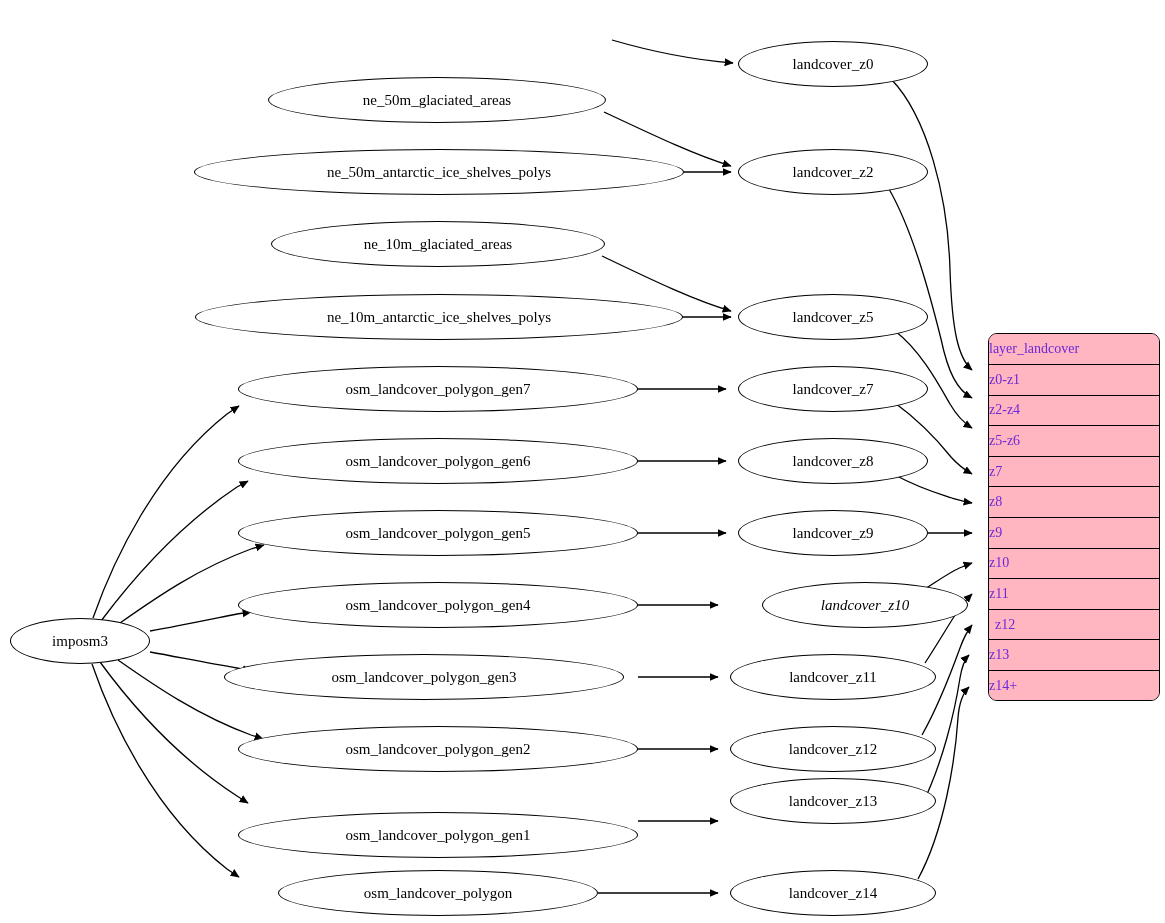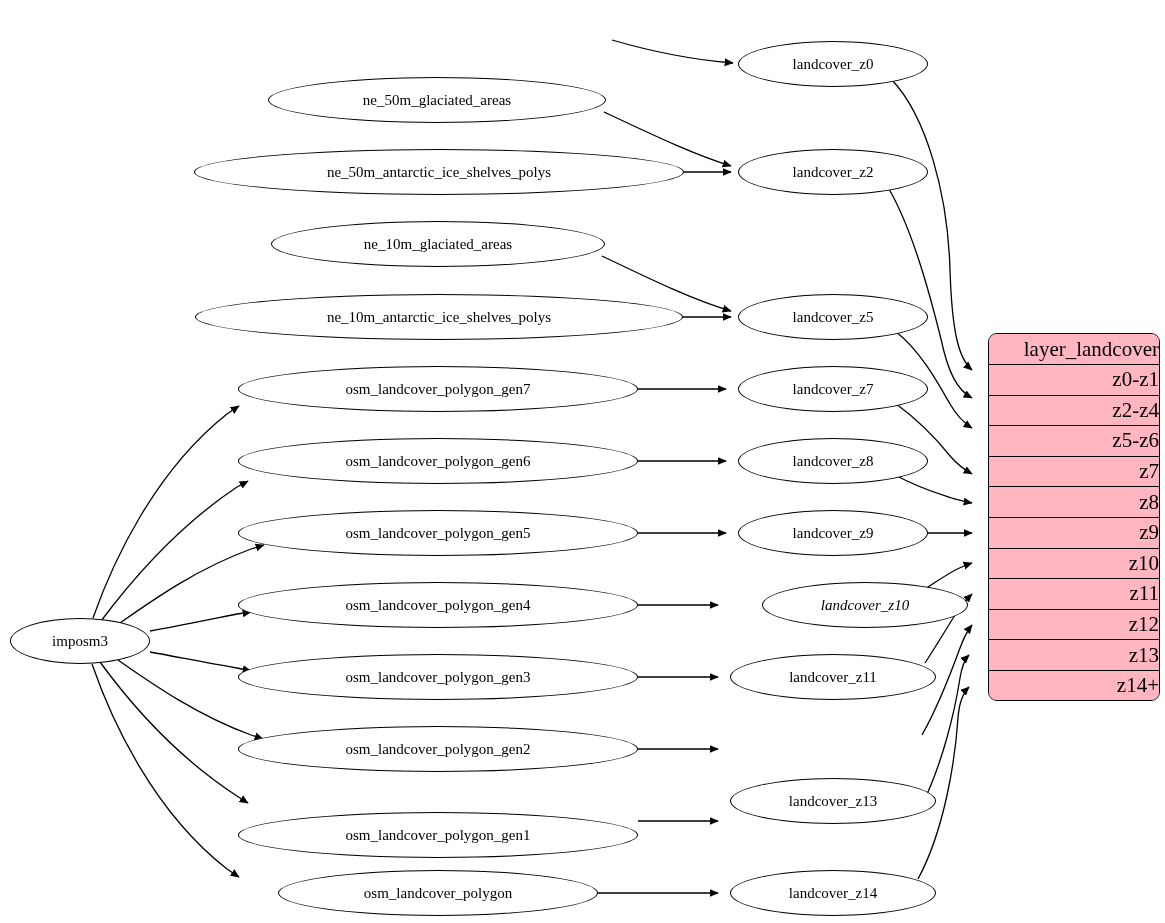--- a/index.html
+++ b/index.html
@@ -4,22 +4,22 @@
 <style>
   html,body{margin:0;padding:0;background:#ffffff;}
   #stage{position:relative;width:1165px;height:923px;background:#ffffff;
          font-family:"Liberation Serif","DejaVu Serif",serif;overflow:hidden;}
   #edges{position:absolute;left:0;top:0;width:1165px;height:923px;}
   .node{position:absolute;display:flex;align-items:center;justify-content:center;
         border:1.2px solid #000;border-radius:50%/50%;background:#fff;
         font-size:15px;color:#000;white-space:nowrap;box-sizing:border-box;}
   .tbl{position:absolute;border:1.2px solid #000;border-radius:9px;
        background:#ffb6c1;overflow:hidden;box-sizing:border-box;}
-  .tbl-row{display:flex;align-items:center;justify-content:flex-end;
-           font-size:21px;color:#000000;border-top:1.2px solid #000;
+  .tbl-row{display:flex;align-items:center;justify-content:flex-start;
+           font-size:14px;color:#6d28d9;border-top:1.2px solid #000;
            box-sizing:border-box;background:#ffb6c1;}
   .tbl-row.hdr{border-top:none;}
 </style>
 </head>
 <body>
 
 <div id="stage">
 
   <svg id="edges" viewBox="0 0 1165 923" xmlns="http://www.w3.org/2000/svg">
     <defs>
@@ -89,21 +89,21 @@
   </div>
   <div class="node" style="left:238px;top:438px;width:400px;height:46px;">
     <span>osm_landcover_polygon_gen6</span>
   </div>
   <div class="node" style="left:238px;top:510px;width:400px;height:46px;">
     <span>osm_landcover_polygon_gen5</span>
   </div>
   <div class="node" style="left:238px;top:582px;width:400px;height:46px;text-align:right;">
     <span>osm_landcover_polygon_gen4</span>
   </div>
-  <div class="node" style="left:238px;top:654px;width:400px;height:46px;">
+  <div class="node" style="left:224px;top:654px;width:400px;height:46px;">
     <span>osm_landcover_polygon_gen3</span>
   </div>
   <div class="node" style="left:238px;top:726px;width:400px;height:46px;">
     <span>osm_landcover_polygon_gen2</span>
   </div>
   <div class="node" style="left:238px;top:812px;width:400px;height:46px;">
     <span>osm_landcover_polygon_gen1</span>
   </div>
   <div class="node" style="left:278px;top:870px;width:320px;height:46px;">
     <span>osm_landcover_polygon</span>
@@ -125,20 +125,23 @@
     <span>landcover_z8</span>
   </div>
   <div class="node" style="left:738px;top:510px;width:190px;height:46px;">
     <span>landcover_z9</span>
   </div>
   <div class="node" style="left:762px;top:582px;width:206px;height:46px;font-style:italic;">
     <span>landcover_z10</span>
   </div>
   <div class="node" style="left:730px;top:654px;width:206px;height:46px;">
     <span>landcover_z11</span>
+  </div>
+  <div class="node" style="left:730px;top:726px;width:206px;height:46px;">
+    <span>landcover_z12</span>
   </div>
   <div class="node" style="left:730px;top:778px;width:206px;height:46px;">
     <span>landcover_z13</span>
   </div>
   <div class="node" style="left:730px;top:870px;width:206px;height:46px;">
     <span>landcover_z14</span>
   </div>
 
   <div class="tbl" style="left:988px;top:333px;width:172px;height:368px;">
     <div class="tbl-row hdr" style="height:30px;">

